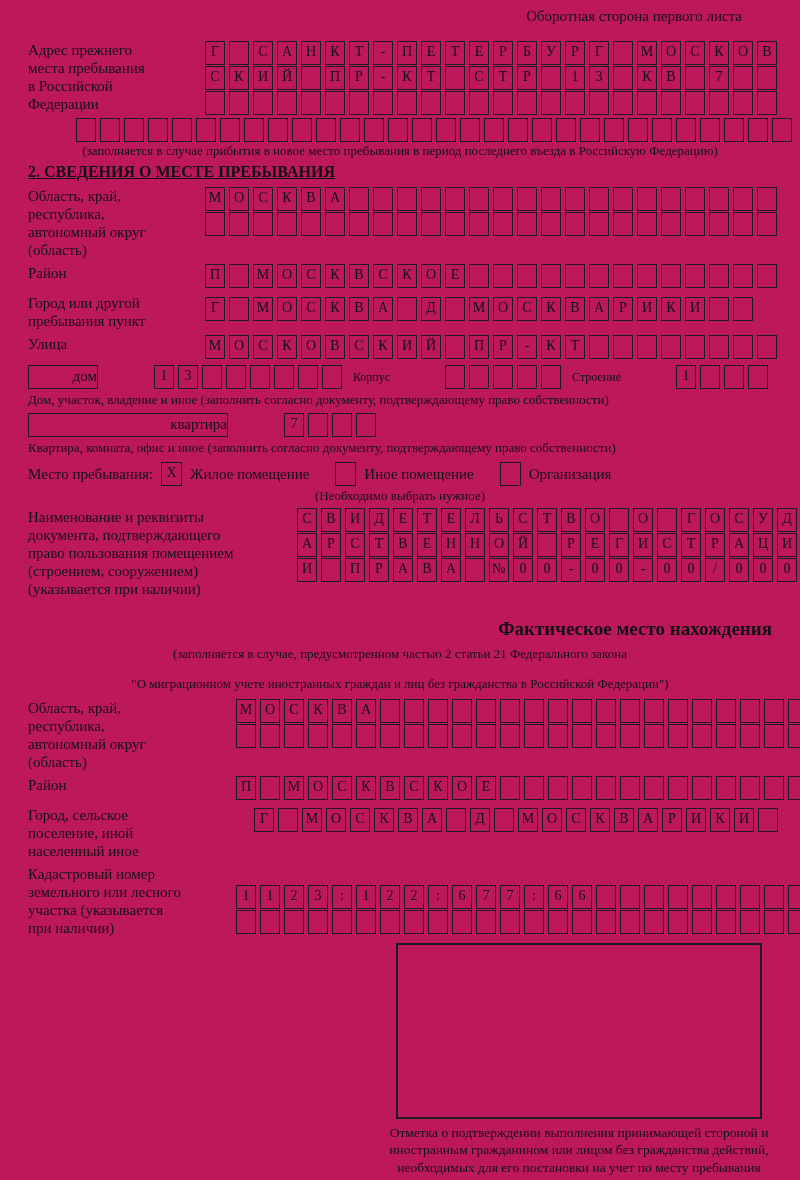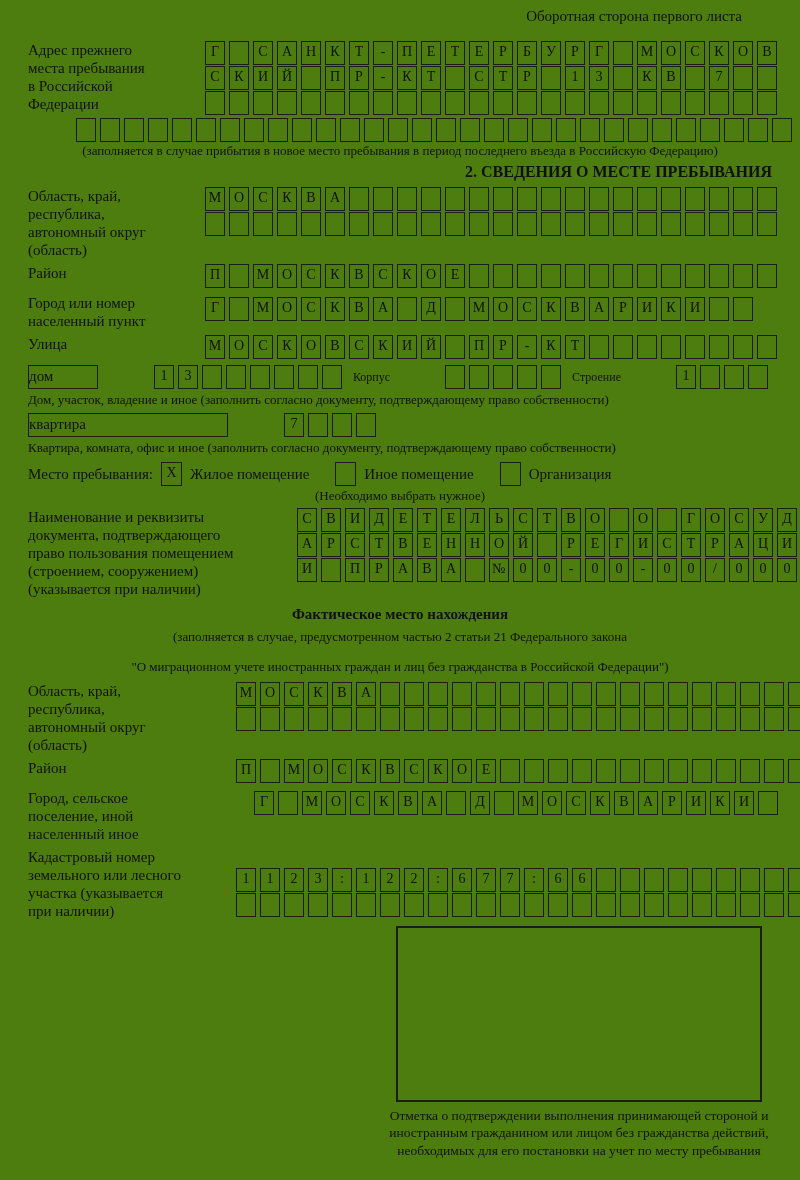--- a/index.html
+++ b/index.html
@@ -1,21 +1,21 @@
 <!DOCTYPE html>
 <html><head>
 <meta charset="utf-8">
 <style>
   html,body{margin:0;padding:0;background:#ffffff;}
   .page{
     position:relative;
     width:800px;height:1180px;
     box-sizing:border-box;
     padding:8px 28px 0 28px;
-    background:#4d7c0f;
+    background:#be185d;
     color:#111;
     font-family:"Liberation Serif","DejaVu Serif",serif;
     overflow:hidden;
   }
   .top-note{
     text-align:right;
     font-size:15px;
     padding-right:30px;
     margin-bottom:16px;
   }
@@ -40,31 +40,32 @@
   .w-sm{width:129px;}
   .w-md{width:160px;}
   .w-city2{width:178px;}
   .w-doc{width:221px;}
   .rows .cellrow:last-child{margin-bottom:0;}
   .caption{
     text-align:center;font-size:13px;line-height:1.25;
     margin:1px 0 4px 0;
   }
   .sec-title{
-    text-align:right;font-weight:bold;font-size:16px;
+    text-align:left;font-weight:bold;font-size:16px;
     margin:4px 0 6px 0;
+    text-decoration:underline;
   }
   .sub-title{
-    text-align:center;font-weight:bold;font-size:15px;
-    margin:8px 0 6px 0;
+    text-align:right;font-weight:bold;font-size:19px;
+    margin:20px 0 6px 0;
   }
   .box-label{
     box-sizing:border-box;display:inline-block;
     border:1.7px solid #1c1c1c;height:24px;
-    text-align:left;font-size:15px;line-height:20px;
+    text-align:right;font-size:15px;line-height:20px;
     vertical-align:top;
   }
   .houserow,.aptrow{display:flex;align-items:flex-start;margin-bottom:2px;}
   .inline-lb{font-size:12px;line-height:24px;padding:0 7px;white-space:nowrap;}
   .chk{
     display:inline-block;box-sizing:border-box;
     width:21px;height:24px;border:1.7px solid #1c1c1c;
     text-align:center;font-size:14px;line-height:20px;
     vertical-align:top;
   }
@@ -112,21 +113,21 @@
       <div class="cellrow"><span class="cell"></span><span class="cell"></span><span class="cell"></span><span class="cell"></span><span class="cell"></span><span class="cell"></span><span class="cell"></span><span class="cell"></span><span class="cell"></span><span class="cell"></span><span class="cell"></span><span class="cell"></span><span class="cell"></span><span class="cell"></span><span class="cell"></span><span class="cell"></span><span class="cell"></span><span class="cell"></span><span class="cell"></span><span class="cell"></span><span class="cell"></span><span class="cell"></span><span class="cell"></span><span class="cell"></span></div>
     </div>
   </div>
 
   <div class="field">
     <div class="label w-sm">Район</div>
     <div class="cellrow"><span class="cell">П</span><span class="cell"></span><span class="cell">М</span><span class="cell">О</span><span class="cell">С</span><span class="cell">К</span><span class="cell">В</span><span class="cell">С</span><span class="cell">К</span><span class="cell">О</span><span class="cell">Е</span><span class="cell"></span><span class="cell"></span><span class="cell"></span><span class="cell"></span><span class="cell"></span><span class="cell"></span><span class="cell"></span><span class="cell"></span><span class="cell"></span><span class="cell"></span><span class="cell"></span><span class="cell"></span><span class="cell"></span></div>
   </div>
 
   <div class="field">
-    <div class="label w-sm">Город или номер населенный пункт</div>
+    <div class="label w-sm">Город или другой пребывания пункт</div>
     <div class="cellrow" style="margin-top:3px;"><span class="cell">Г</span><span class="cell"></span><span class="cell">М</span><span class="cell">О</span><span class="cell">С</span><span class="cell">К</span><span class="cell">В</span><span class="cell">А</span><span class="cell"></span><span class="cell">Д</span><span class="cell"></span><span class="cell">М</span><span class="cell">О</span><span class="cell">С</span><span class="cell">К</span><span class="cell">В</span><span class="cell">А</span><span class="cell">Р</span><span class="cell">И</span><span class="cell">К</span><span class="cell">И</span><span class="cell"></span><span class="cell"></span></div>
   </div>
 
   <div class="field">
     <div class="label w-sm">Улица</div>
     <div class="cellrow"><span class="cell">М</span><span class="cell">О</span><span class="cell">С</span><span class="cell">К</span><span class="cell">О</span><span class="cell">В</span><span class="cell">С</span><span class="cell">К</span><span class="cell">И</span><span class="cell">Й</span><span class="cell"></span><span class="cell">П</span><span class="cell">Р</span><span class="cell">-</span><span class="cell">К</span><span class="cell">Т</span><span class="cell"></span><span class="cell"></span><span class="cell"></span><span class="cell"></span><span class="cell"></span><span class="cell"></span><span class="cell"></span><span class="cell"></span></div>
   </div>
 
   <div class="houserow">
     <span class="box-label" style="width:166px;margin-right:8px;">дом</span>

